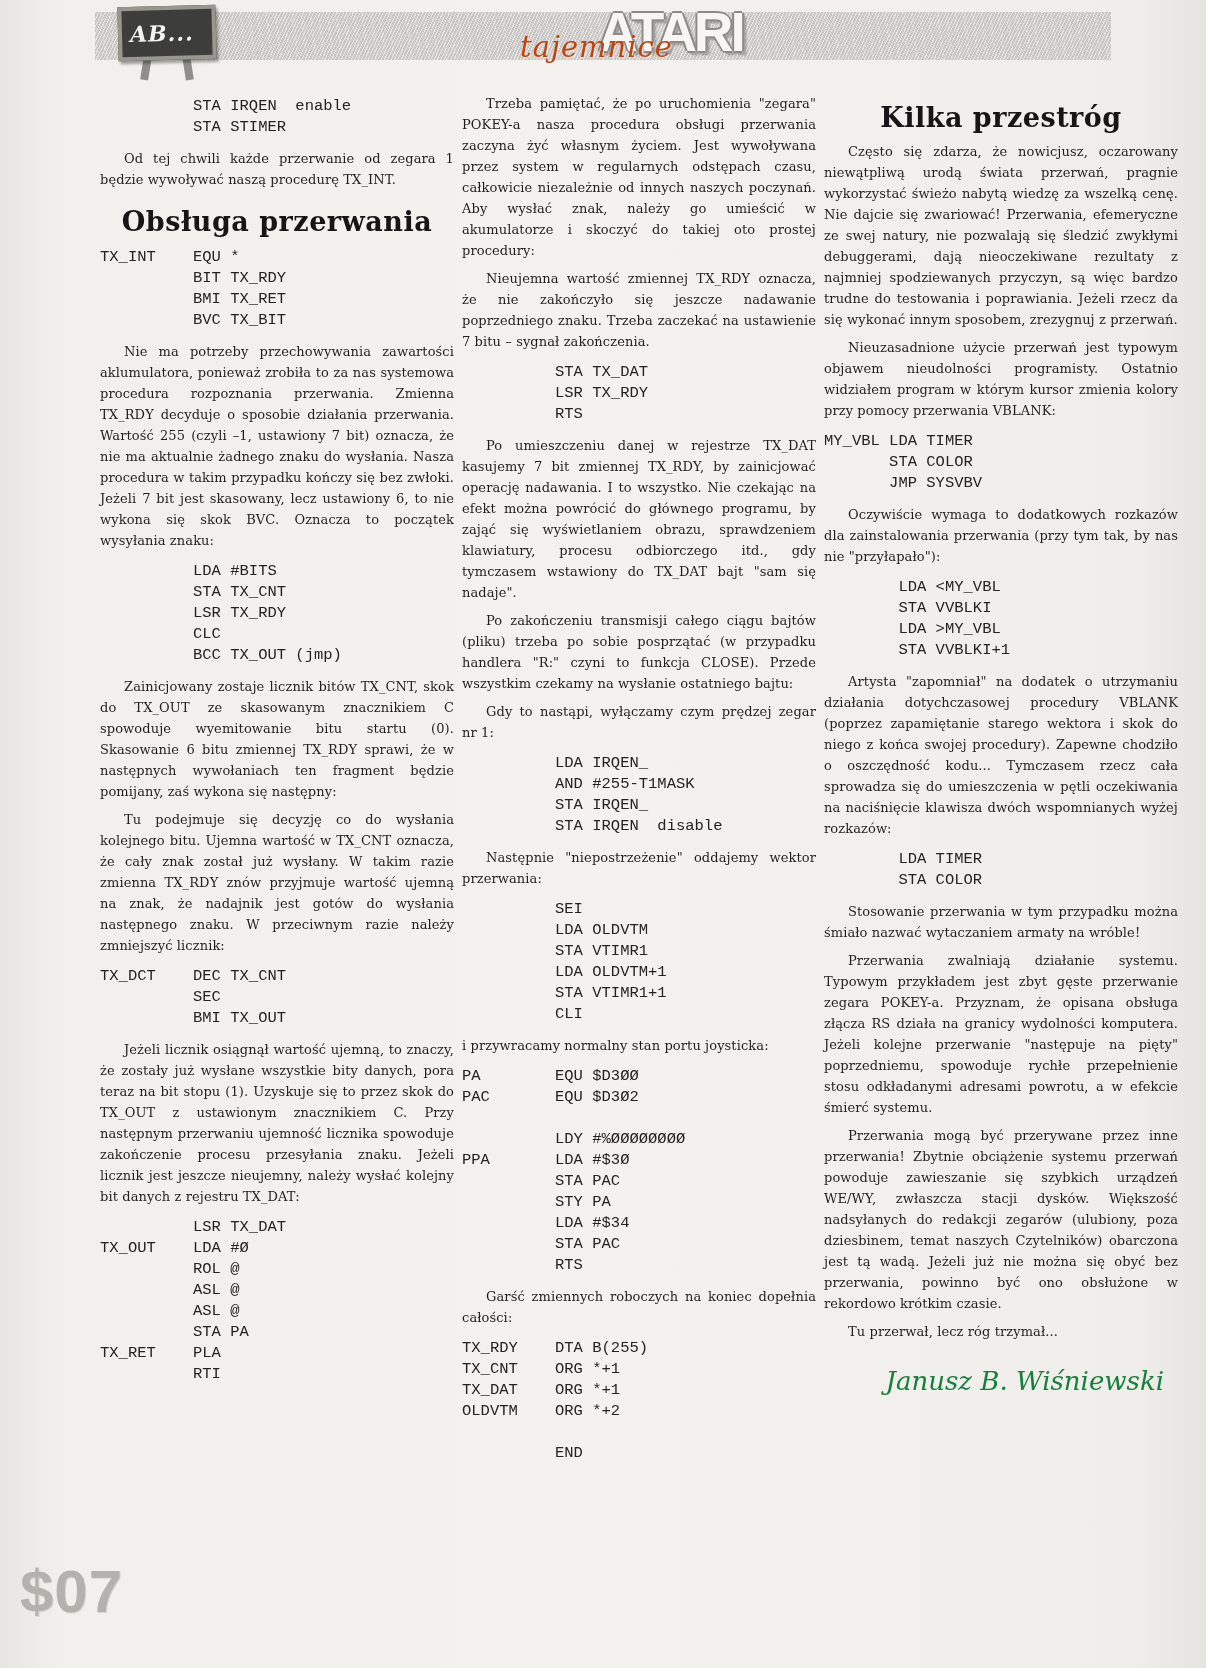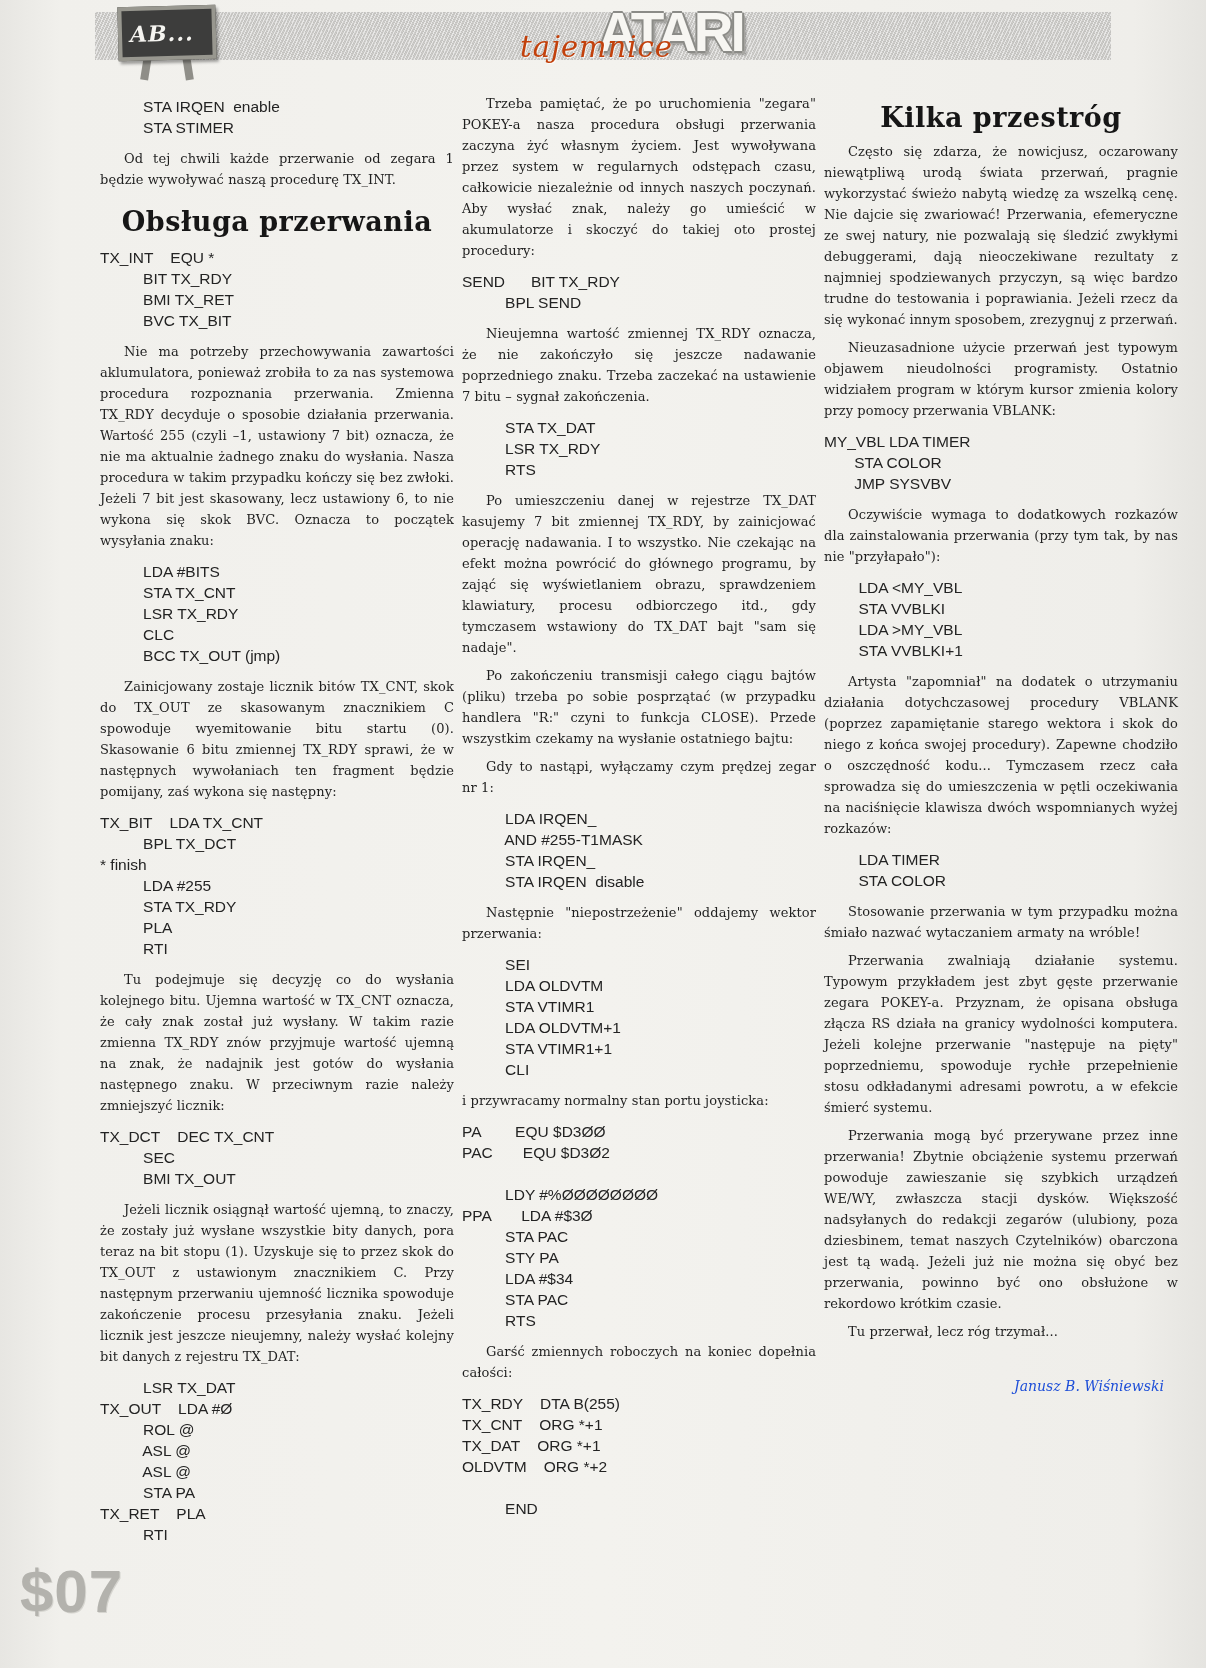--- a/index.html
+++ b/index.html
@@ -70,38 +70,38 @@
     margin: 7px 0;
     font-size: 13px; line-height: 21px;
     text-align: justify;
     text-indent: 24px;
     letter-spacing: 0.1px;
   }
   .para.noindent { text-indent: 0; }
 
   pre.code {
     margin: 10px 0;
-    font-family: Liberation Sans, sans-serif;
+    font-family: Liberation Mono, monospace;
     font-size: 15.5px; line-height: 21px;
     white-space: pre;
     color: #232323;
   }
 
   .heading {
     margin: 16px 0 8px 0;
     font-size: 27px; font-weight: bold;
     text-align: center; letter-spacing: .5px;
     color: #161616;
   }
 
   .signature {
-    margin-top: 36px; padding-right: 14px;
+    margin-top: 24px; padding-right: 14px;
     text-align: right;
-    font-style: italic; font-size: 14px; font-weight: 500;
-    color: #1d4ed8;
+    font-style: italic; font-size: 26px; font-weight: 500;
+    color: #15803d;
   }
 
   
   .page-number {
     position: absolute; left: 20px; top: 1562px;
     font-family: "Liberation Sans", sans-serif;
     font-weight: bold; font-size: 60px; line-height: 60px;
     color: #b3b2ad; letter-spacing: 1px;
     text-shadow: 1px 1px 0 #d6d5d0;
   }
@@ -130,45 +130,36 @@
           BIT TX_RDY
           BMI TX_RET
           BVC TX_BIT</pre>
       <p class="para">Nie ma potrzeby przechowywania zawartości aklumulatora, ponieważ zrobiła to za nas systemowa procedura rozpoznania przerwania. Zmienna TX_RDY decyduje o sposobie działania przerwania. Wartość 255 (czyli –1, ustawiony 7 bit) oznacza, że nie ma aktualnie żadnego znaku do wysłania. Nasza procedura w takim przypadku kończy się bez zwłoki. Jeżeli 7 bit jest skasowany, lecz ustawiony 6, to nie wykona się skok BVC. Oznacza to początek wysyłania znaku:</p>
       <pre class="code">          LDA #BITS
           STA TX_CNT
           LSR TX_RDY
           CLC
           BCC TX_OUT (jmp)</pre>
       <p class="para">Zainicjowany zostaje licznik bitów TX_CNT, skok do TX_OUT ze skasowanym znacznikiem C spowoduje wyemitowanie bitu startu (0). Skasowanie 6 bitu zmiennej TX_RDY sprawi, że w następnych wywołaniach ten fragment będzie pomijany, zaś wykona się następny:</p>
-      <pre class="code">TX_BIT    LDA TX_CNT
-          BPL TX_DCT
-* finish
-          LDA #255
-          STA TX_RDY
-          PLA
-          RTI</pre>
       <p class="para">Tu podejmuje się decyzję co do wysłania kolejnego bitu. Ujemna wartość w TX_CNT oznacza, że cały znak został już wysłany. W takim razie zmienna TX_RDY znów przyjmuje wartość ujemną na znak, że nadajnik jest gotów do wysłania następnego znaku. W przeciwnym razie należy zmniejszyć licznik:</p>
       <pre class="code">TX_DCT    DEC TX_CNT
           SEC
           BMI TX_OUT</pre>
       <p class="para">Jeżeli licznik osiągnął wartość ujemną, to znaczy, że zostały już wysłane wszystkie bity danych, pora teraz na bit stopu (1). Uzyskuje się to przez skok do TX_OUT z ustawionym znacznikiem C. Przy następnym przerwaniu ujemność licznika spowoduje zakończenie procesu przesyłania znaku. Jeżeli licznik jest jeszcze nieujemny, należy wysłać kolejny bit danych z rejestru TX_DAT:</p>
       <pre class="code">          LSR TX_DAT
 TX_OUT    LDA #Ø
           ROL @
           ASL @
           ASL @
           STA PA
 TX_RET    PLA
           RTI</pre>
     </div>
   <div class="col">
       <p class="para">Trzeba pamiętać, że po uruchomienia "zegara" POKEY-a nasza procedura obsługi przerwania zaczyna żyć własnym życiem. Jest wywoływana przez system w regularnych odstępach czasu, całkowicie niezależnie od innych naszych poczynań. Aby wysłać znak, należy go umieścić w akumulatorze i skoczyć do takiej oto prostej procedury:</p>
-      <pre class="code">SEND      BIT TX_RDY
-          BPL SEND</pre>
       <p class="para">Nieujemna wartość zmiennej TX_RDY oznacza, że nie zakończyło się jeszcze nadawanie poprzedniego znaku. Trzeba zaczekać na ustawienie 7 bitu – sygnał zakończenia.</p>
       <pre class="code">          STA TX_DAT
           LSR TX_RDY
           RTS</pre>
       <p class="para">Po umieszczeniu danej w rejestrze TX_DAT kasujemy 7 bit zmiennej TX_RDY, by zainicjować operację nadawania. I to wszystko. Nie czekając na efekt można powrócić do głównego programu, by zająć się wyświetlaniem obrazu, sprawdzeniem klawiatury, procesu odbiorczego itd., gdy tymczasem wstawiony do TX_DAT bajt "sam się nadaje".</p>
       <p class="para">Po zakończeniu transmisji całego ciągu bajtów (pliku) trzeba po sobie posprzątać (w przypadku handlera "R:" czyni to funkcja CLOSE). Przede wszystkim czekamy na wysłanie ostatniego bajtu:</p>
       <p class="para">Gdy to nastąpi, wyłączamy czym prędzej zegar nr 1:</p>
       <pre class="code">          LDA IRQEN_
           AND #255-T1MASK
           STA IRQEN_

